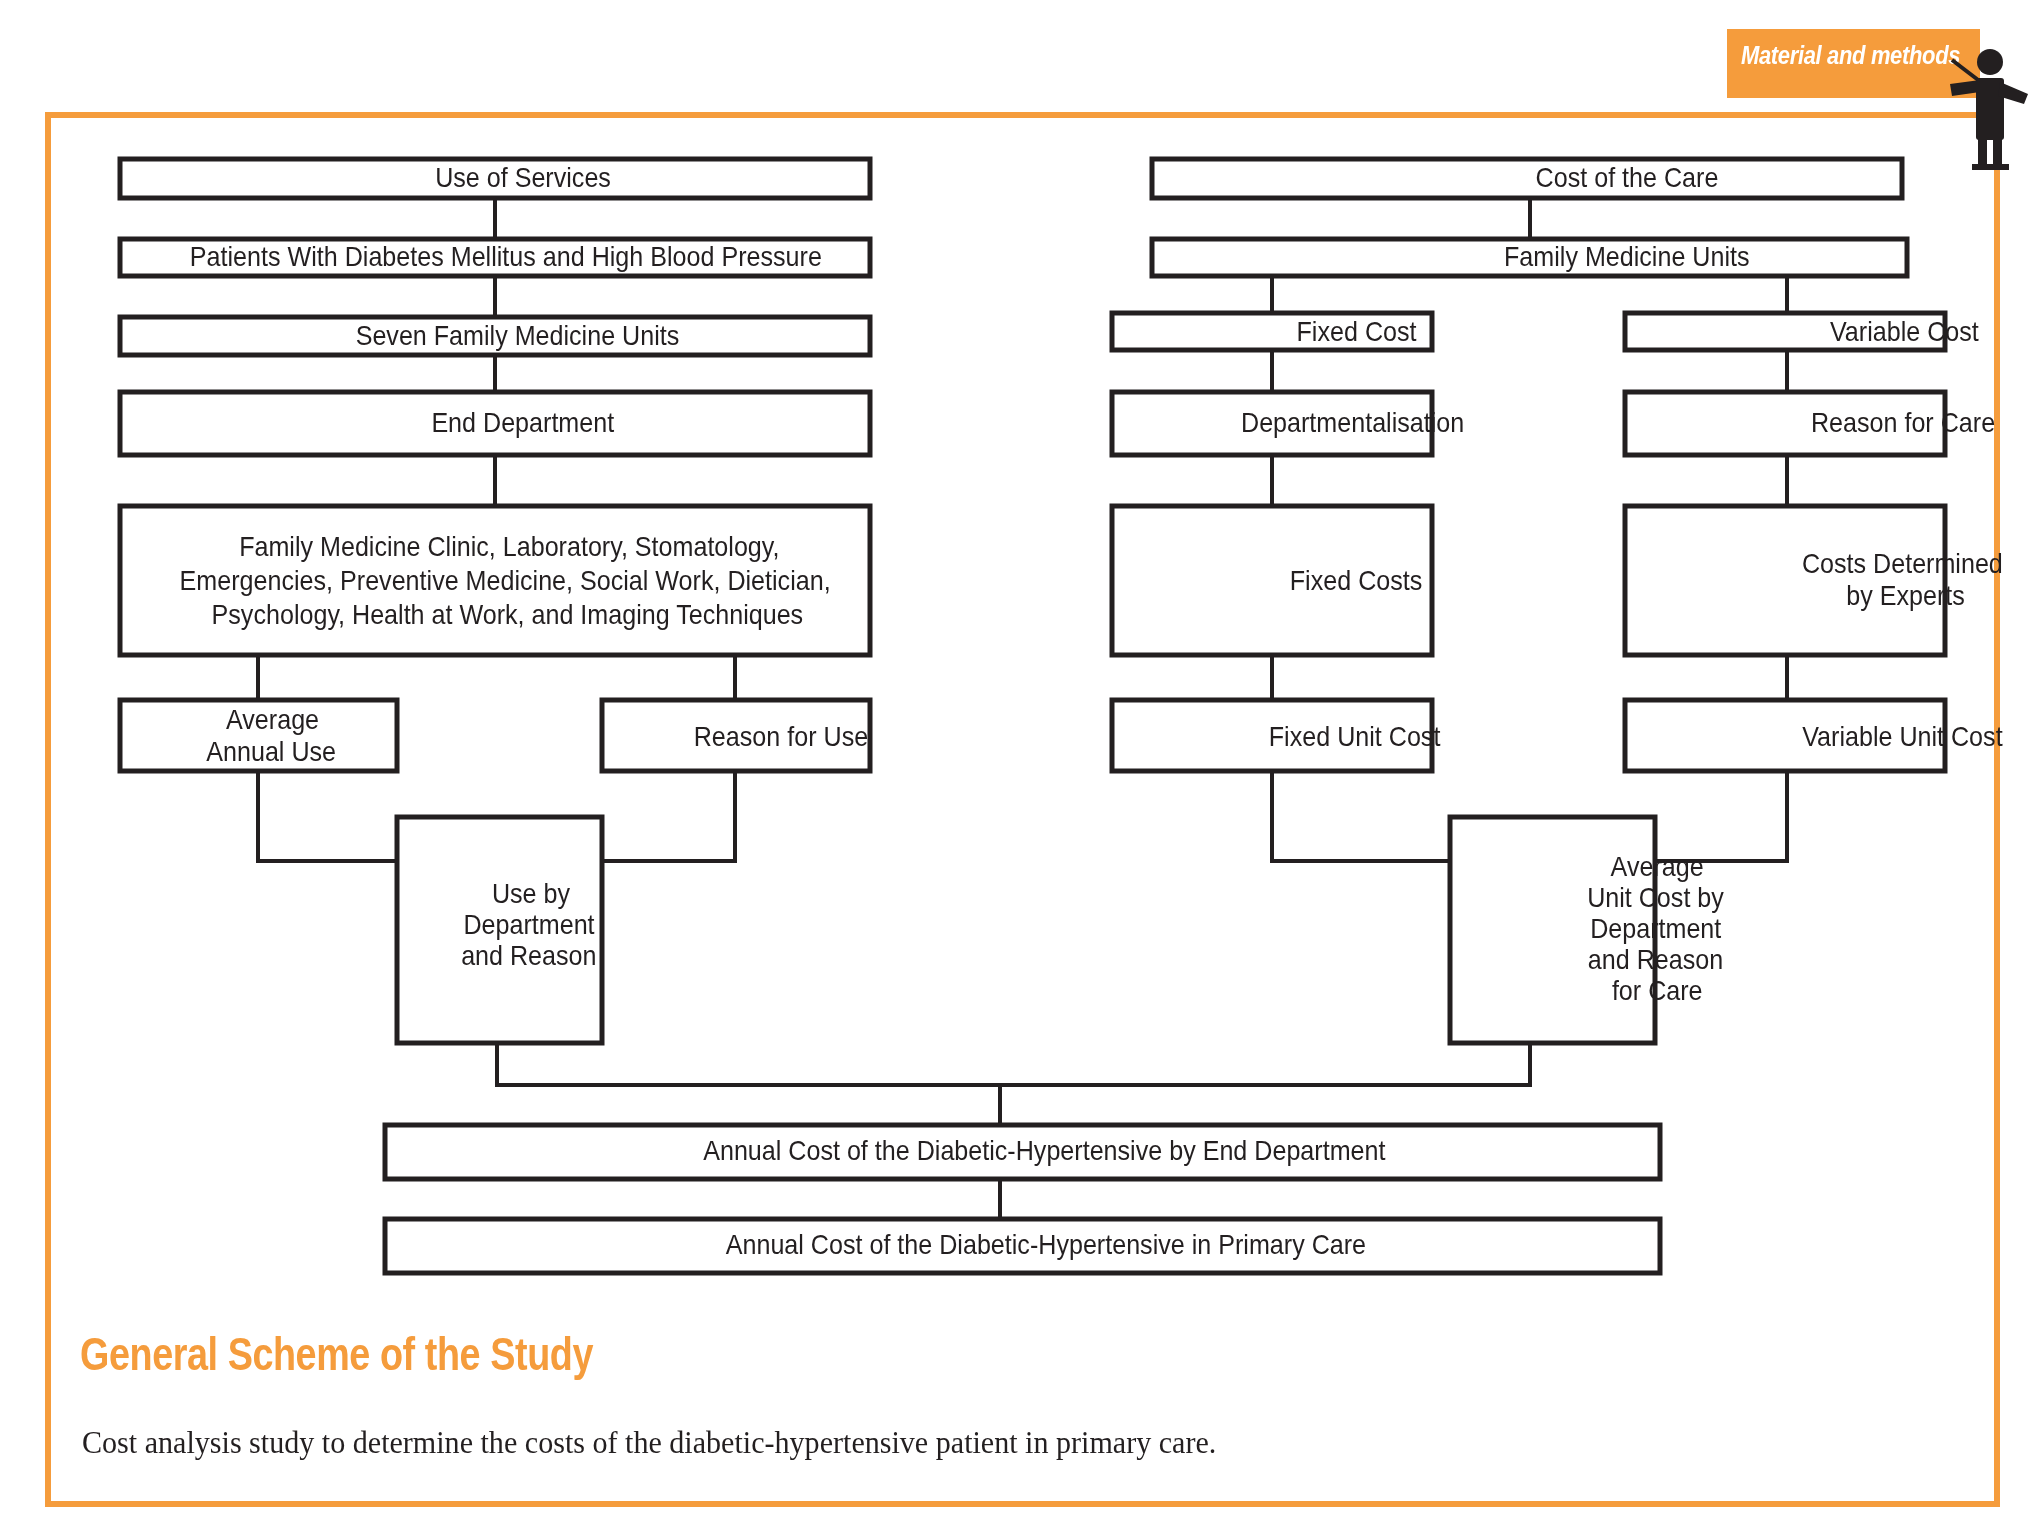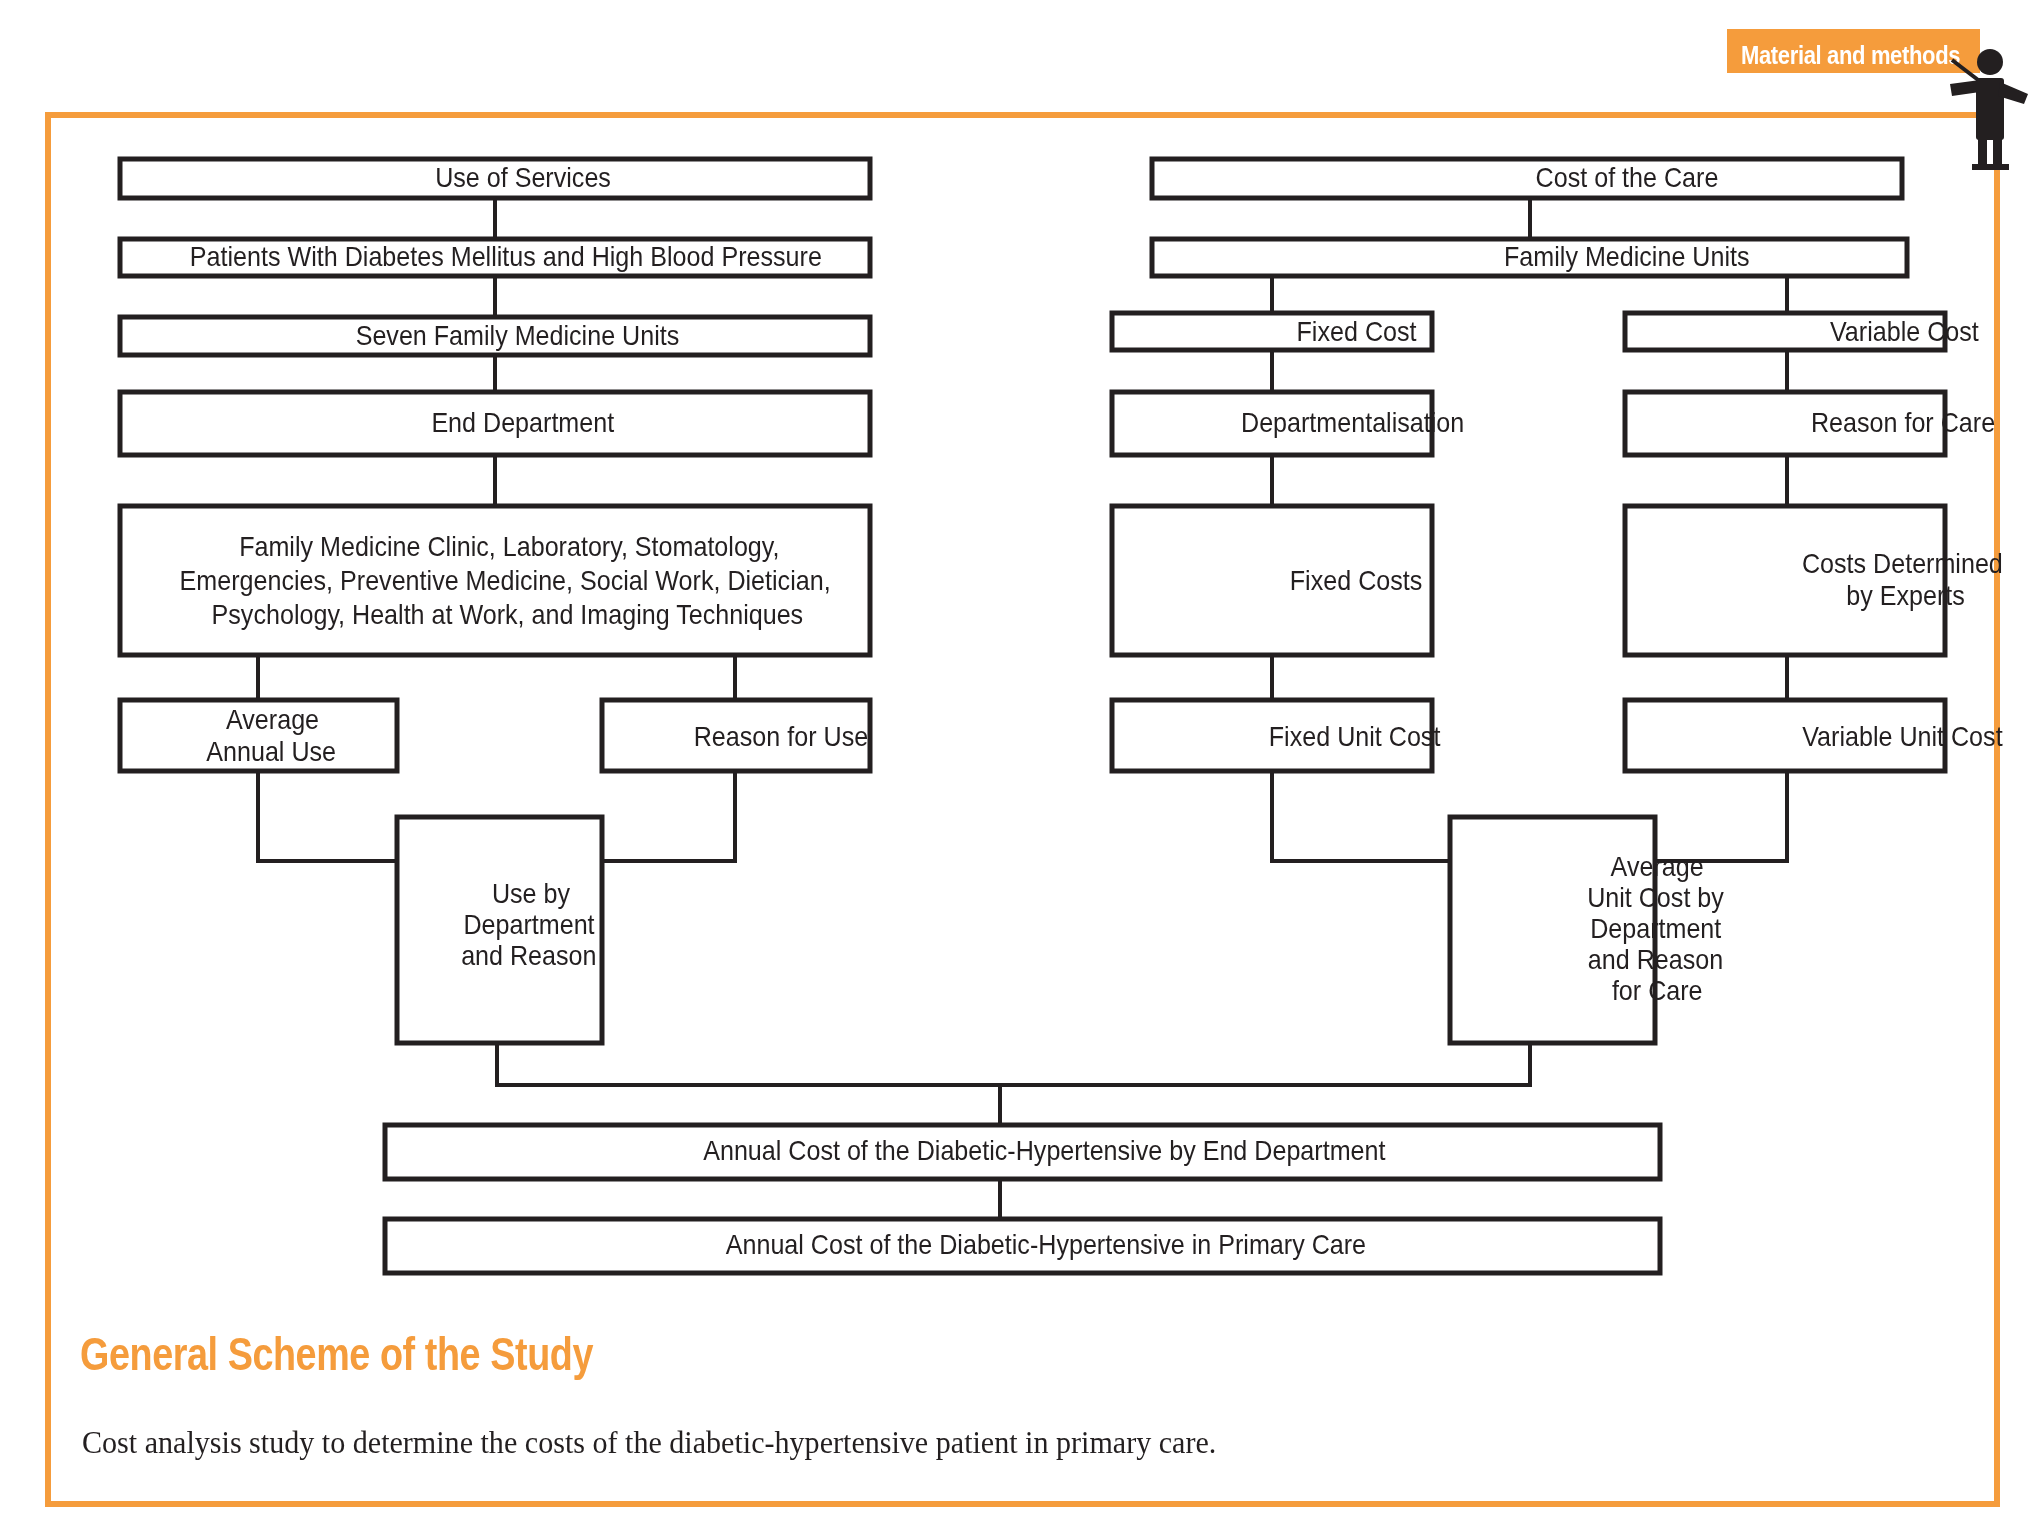--- a/index.html
+++ b/index.html
@@ -27,23 +27,24 @@
     box-sizing: border-box;
     background: #ffffff;
   }
 
   
   #section-tab {
     position: absolute;
     left: 1727px;
     top: 29px;
     width: 253px;
-    height: 44px;
+    height: 69px;
     background: #F59C3C;
     z-index: 5;
+    font-style: italic;
   }
   #section-tab .tab-label {
     position: absolute;
     left: 14px;
     top: 12px;
     font-family: "Liberation Sans", sans-serif;
     font-size: 25px;
     font-weight: bold;
     color: #ffffff;
     letter-spacing: -0.4px;

